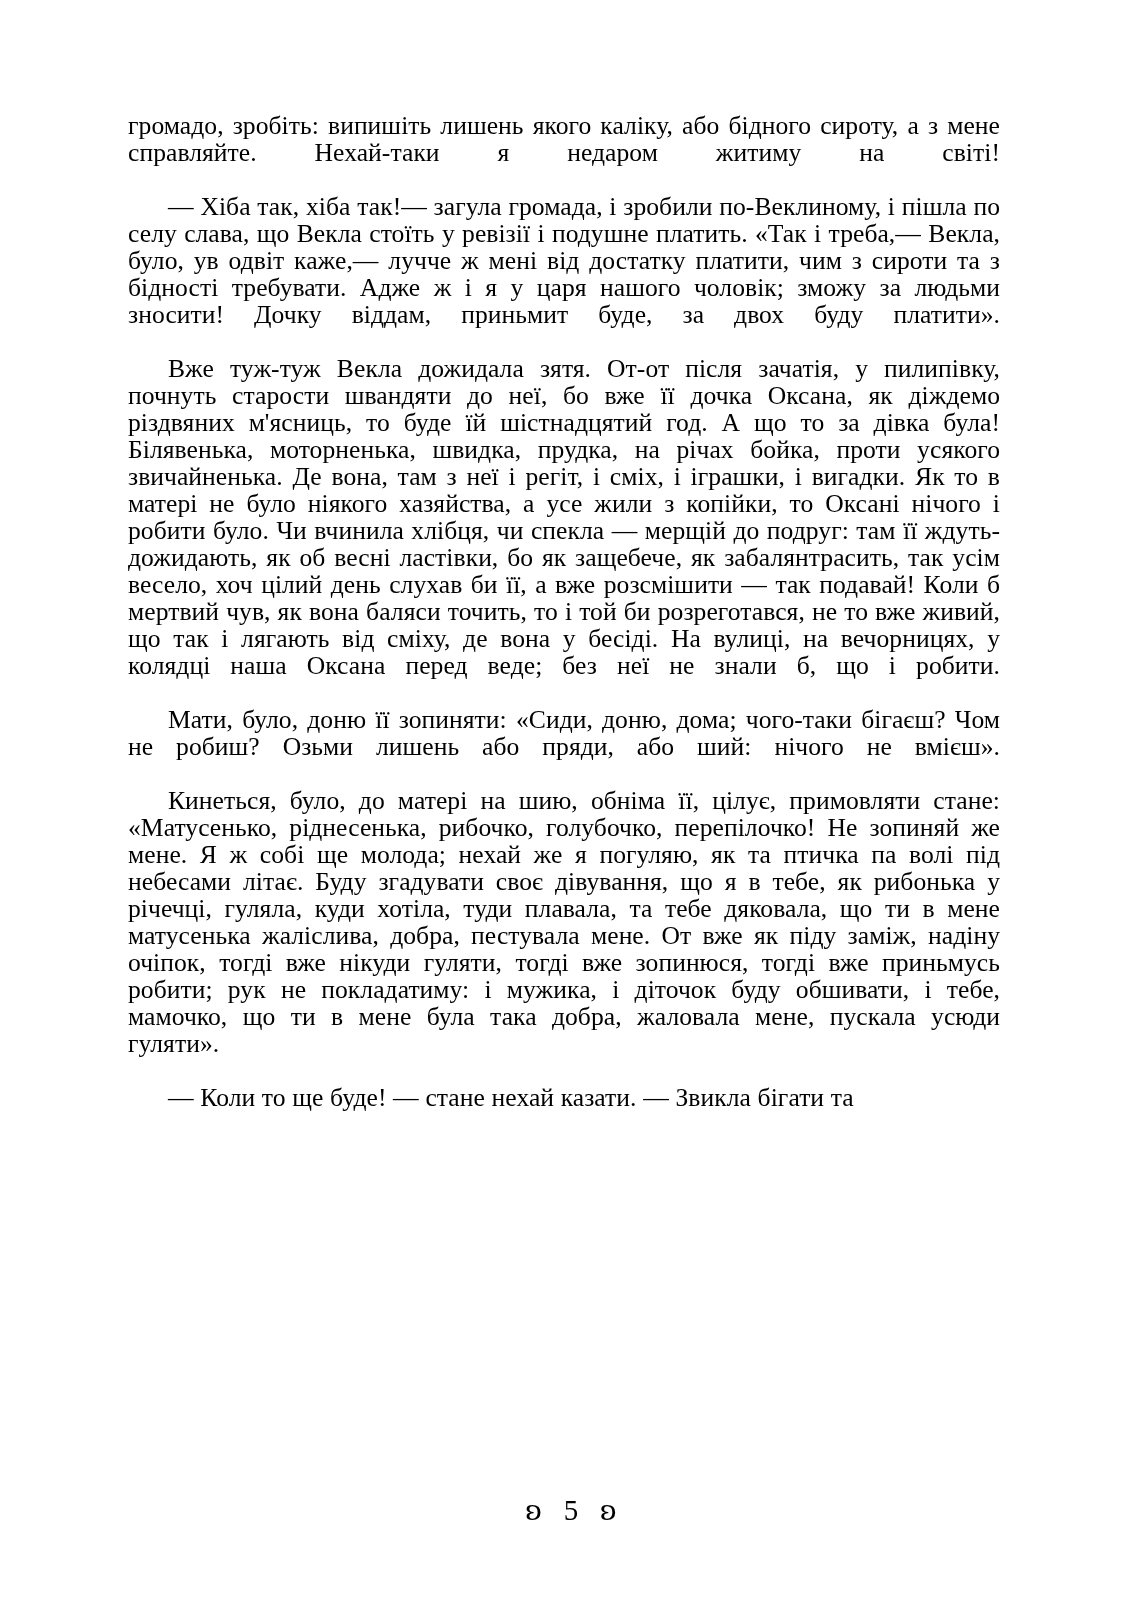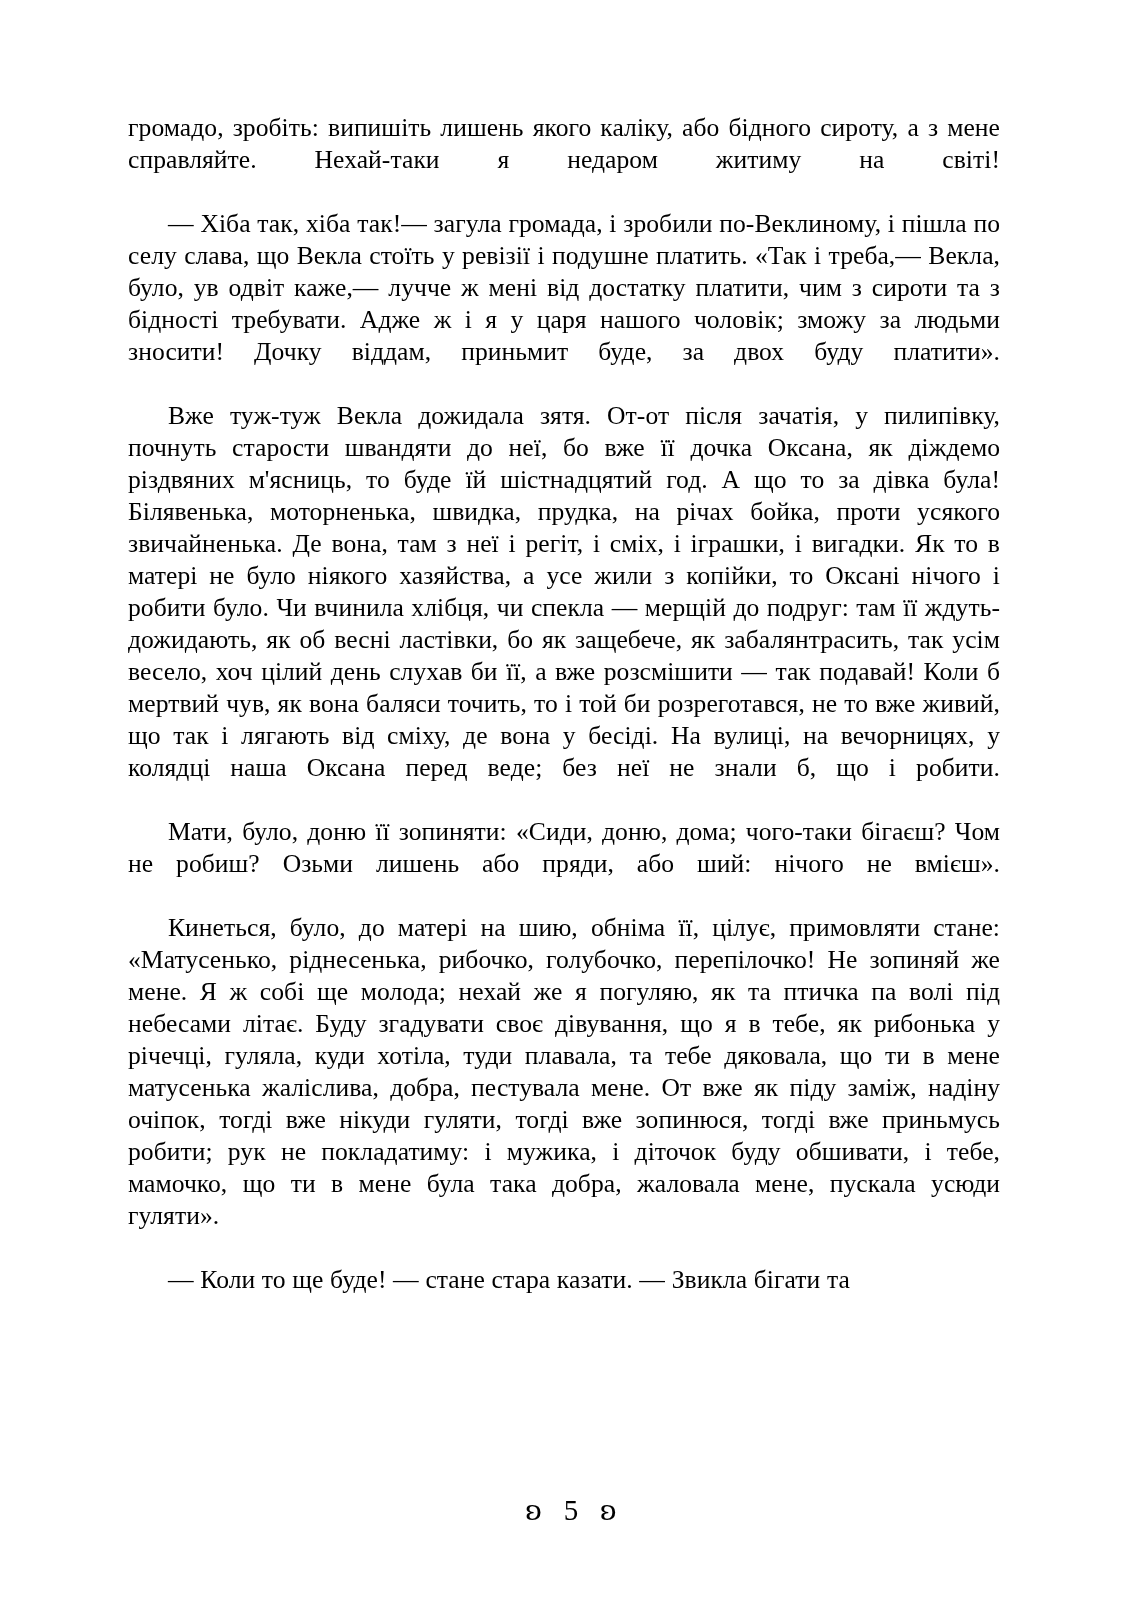--- a/index.html
+++ b/index.html
@@ -29,21 +29,21 @@
     position: absolute;
     left: 128px;
     top: 112px;
     width: 872px;
   }
 
   p.para {
     margin: 0;
     padding: 0;
     font-size: 25.6px;
-    line-height: 32px;
+    line-height: 27px;
     text-align: justify;
     text-justify: inter-word;
     text-indent: 40px;
     letter-spacing: 0.05px;
     word-spacing: 0.2px;
     -webkit-font-smoothing: none;
     font-stretch: condensed;
     transform-origin: left top;
   }
 
@@ -102,21 +102,21 @@
     <p class="para first">громадо, зробіть: випишіть лишень якого каліку, або бідного сироту, а з мене справляйте. Нехай-таки я недаром житиму на світі!</p>
 
     <p class="para">— Хіба так, хіба так!— загула громада, і зробили по-Веклиному, і пішла по селу слава, що Векла стоїть у ревізії і подушне платить. «Так і треба,— Векла, було, ув одвіт каже,— лучче ж мені від достатку платити, чим з сироти та з бідності требувати. Адже ж і я у царя нашого чоловік; зможу за людьми зносити! Дочку віддам, приньмит буде, за двох буду платити».</p>
 
     <p class="para">Вже туж-туж Векла дожидала зятя. От-от після зачатія, у пилипівку, почнуть старости швандяти до неї, бо вже її дочка Оксана, як діждемо різдвяних м'ясниць, то буде їй шістнадцятий год. А що то за дівка була! Білявенька, моторненька, швидка, прудка, на річах бойка, проти усякого звичайненька. Де вона, там з неї і регіт, і сміх, і іграшки, і вигадки. Як то в матері не було ніякого хазяйства, а усе жили з копійки, то Оксані нічого і робити було. Чи вчинила хлібця, чи спекла — мерщій до подруг: там її ждуть-дожидають, як об весні ластівки, бо як защебече, як забалянтрасить, так усім весело, хоч цілий день слухав би її, а вже розсмішити — так подавай! Коли б мертвий чув, як вона баляси точить, то і той би розреготався, не то вже живий, що так і лягають від сміху, де вона у бесіді. На вулиці, на вечорницях, у колядці наша Оксана перед веде; без неї не знали б, що і робити.</p>
 
     <p class="para">Мати, було, доню її зопиняти: «Сиди, доню, дома; чого-таки бігаєш? Чом не робиш? Озьми лишень або пряди, або ший: нічого не вмієш».</p>
 
     <p class="para">Кинеться, було, до матері на шию, обніма її, цілує, примовляти стане: «Матусенько, ріднесенька, рибочко, голубочко, перепілочко! Не зопиняй же мене. Я ж собі ще молода; нехай же я погуляю, як та птичка па волі під небесами літає. Буду згадувати своє дівування, що я в тебе, як рибонька у річечці, гуляла, куди хотіла, туди плавала, та тебе дяковала, що ти в мене матусенька жаліслива, добра, пестувала мене. От вже як піду заміж, надіну очіпок, тогді вже нікуди гуляти, тогді вже зопинюся, тогді вже приньмусь робити; рук не покладатиму: і мужика, і діточок буду обшивати, і тебе, мамочко, що ти в мене була така добра, жаловала мене, пускала усюди гуляти».</p>
 
-    <p class="para no-stretch">— Коли то ще буде! — стане стара казати. — Звикла бігати та</p>
+    <p class="para no-stretch">— Коли то ще буде! — стане нехай казати. — Звикла бігати та</p>
   </div>
 
   <div id="footer">
     <span class="ornament left">ʚ</span>
     <span class="page-number">5</span>
     <span class="ornament right">ɞ</span>
   </div>
 
 </div>
 

